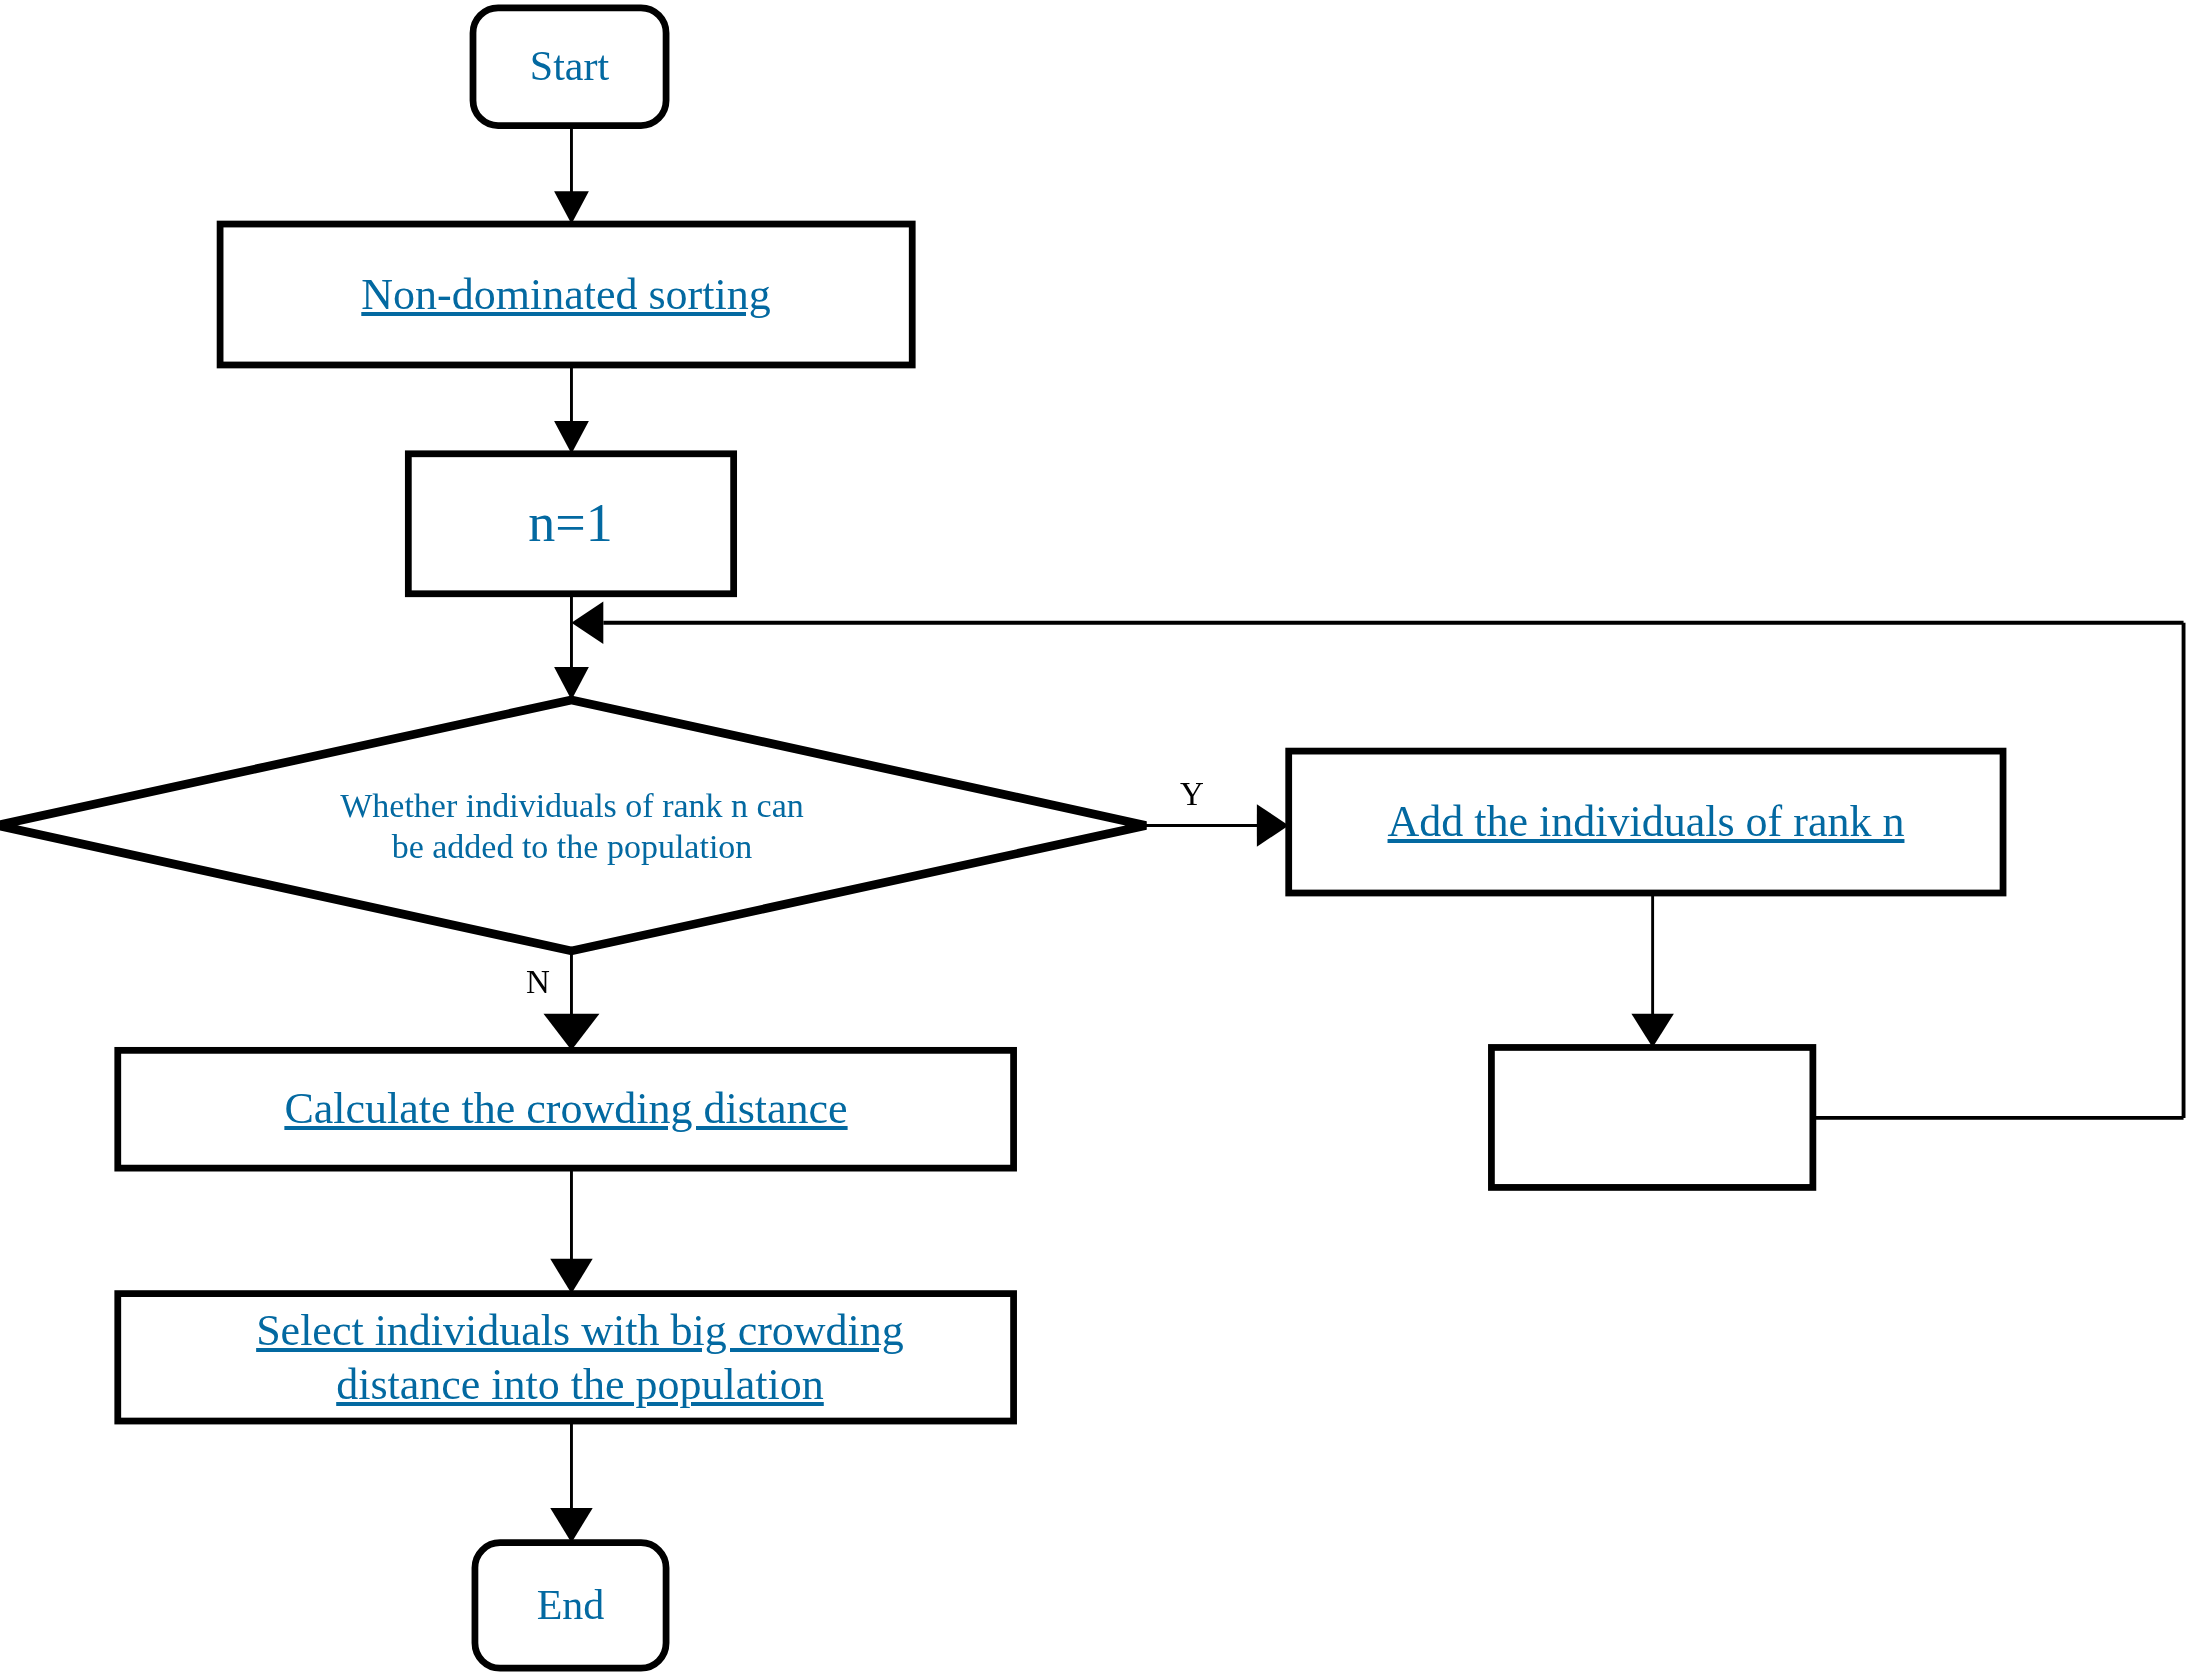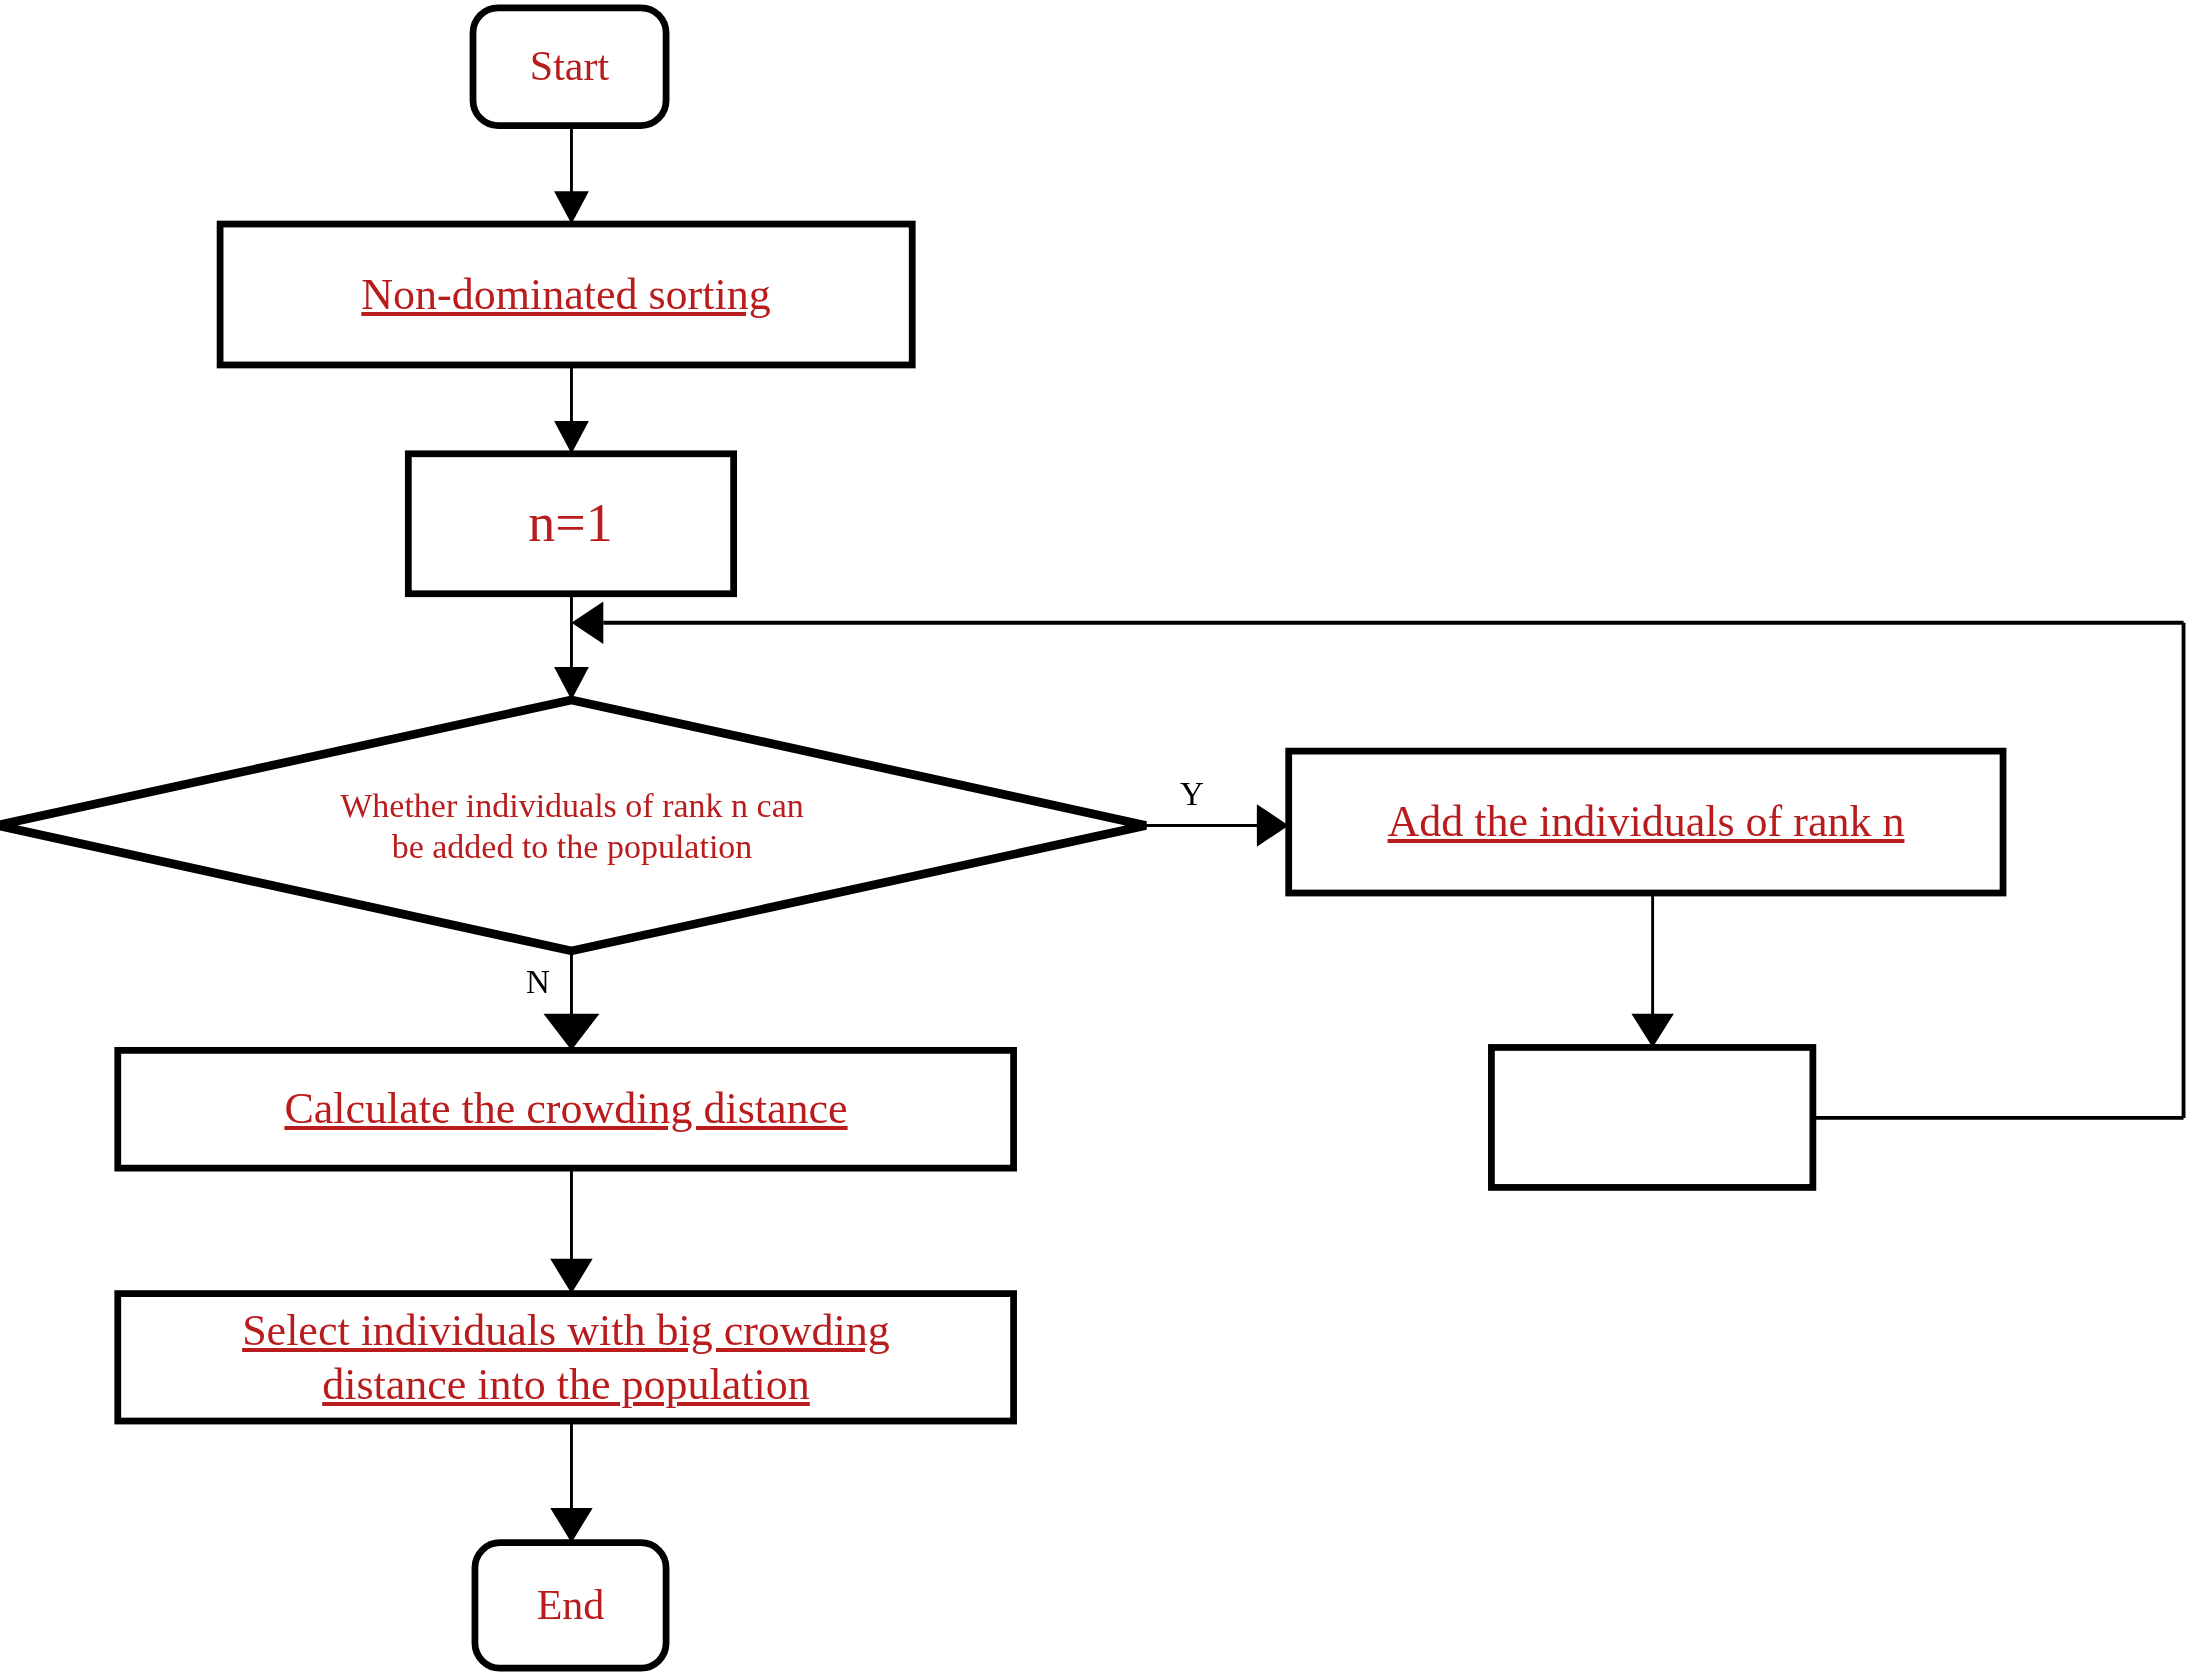--- a/index.html
+++ b/index.html
@@ -21,21 +21,21 @@
     top: 0;
     width: 2199px;
     height: 1675px;
   }
   .node-text {
     position: absolute;
     display: flex;
     align-items: center;
     justify-content: center;
     text-align: center;
-    color: #b91c1c;
+    color: #0369a1;
     font-family: "Liberation Serif", "DejaVu Serif", serif;
     line-height: 1.22;
     white-space: pre-line;
     pointer-events: none;
   }
   .edge-label {
     position: absolute;
     color: #000000;
     font-family: "Liberation Serif", "DejaVu Serif", serif;
     font-size: 33px;
@@ -127,21 +127,21 @@
   <div class="node-text t-small" style="left:408px; top:454px; width:325px; height:140px;">n=1</div>
 
   <div class="node-text t-decision" style="left:145px; top:763px; width:854px; height:126px;">Whether individuals of rank n can
 be added to the population</div>
 
   <div class="node-text t-process" style="left:1289px; top:751px; width:714px; height:142px;">Add the individuals of rank n</div>
 
 
   <div class="node-text t-process" style="left:118px; top:1050px; width:896px; height:118px;">Calculate the crowding distance</div>
 
-  <div class="node-text t-process" style="left:118px; top:1294px; width:896px; height:127px;">Select individuals with big crowding
+  <div class="node-text t-process" style="left:132px; top:1294px; width:896px; height:127px;">Select individuals with big crowding
 distance into the population</div>
 
   <div class="node-text t-terminal" style="left:475px; top:1543px; width:191px; height:126px;">End</div>
 
   <div class="edge-label" style="left:1180px; top:778px;">Y</div>
 
   <div class="edge-label" style="left:526px; top:966px;">N</div>
 
 </div>
 

